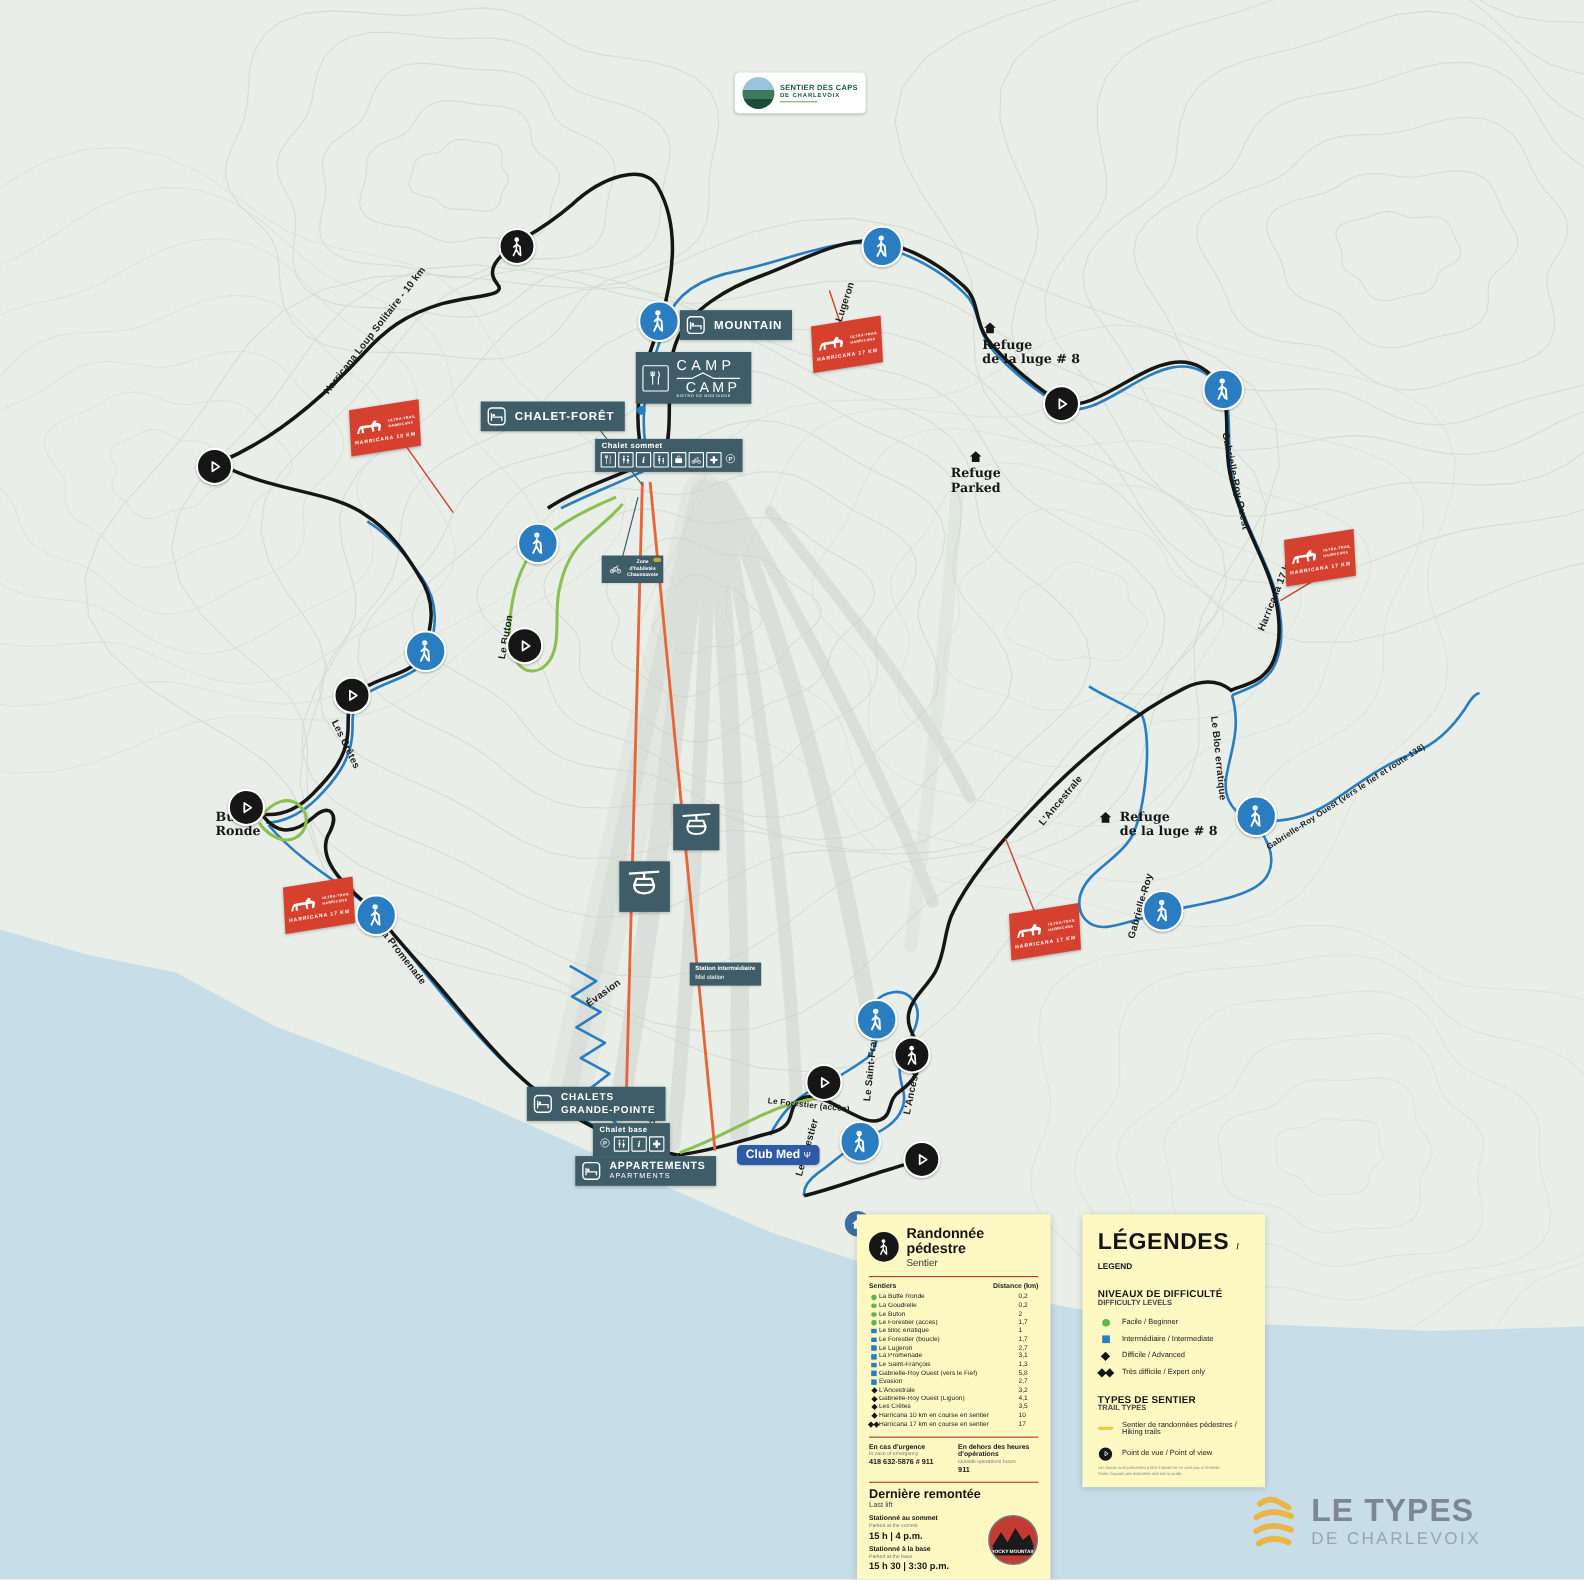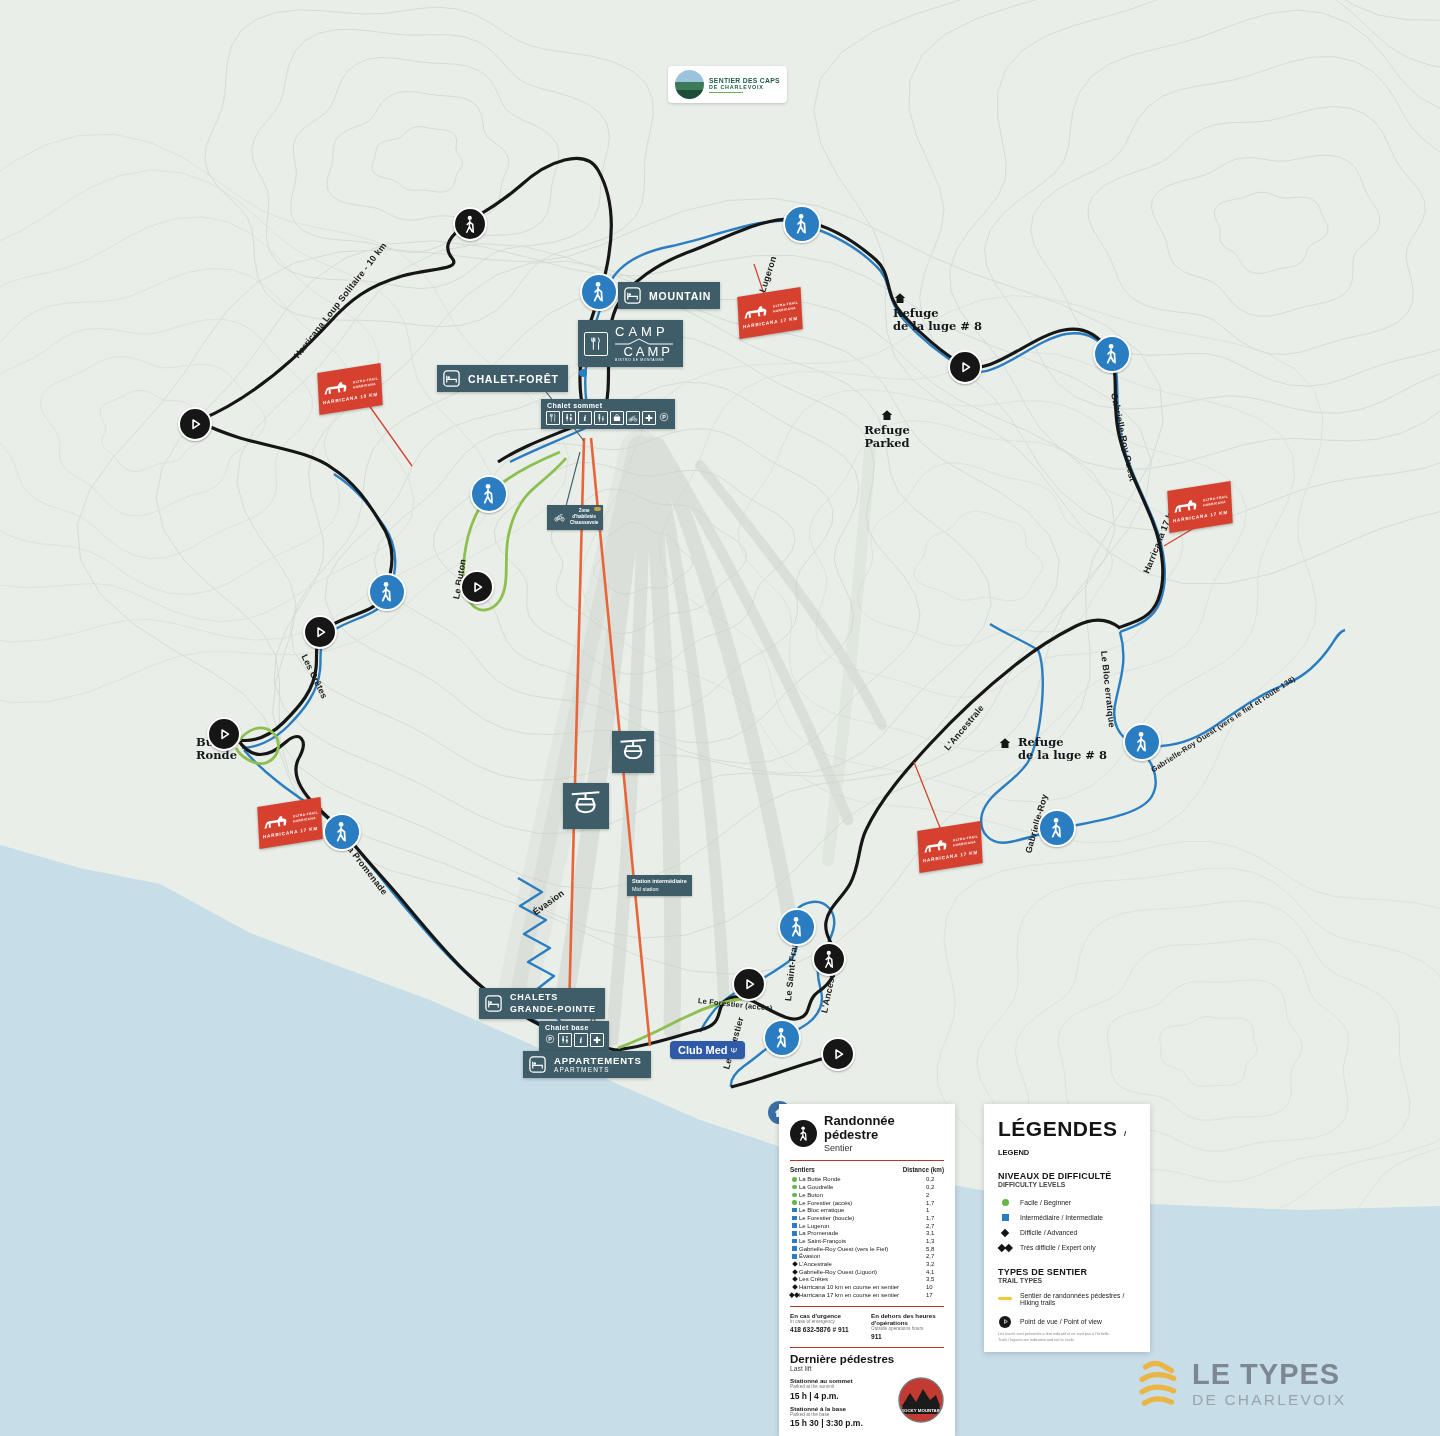--- a/index.html
+++ b/index.html
@@ -63,21 +63,21 @@
   .affluent .at{display:flex;flex-direction:column}
   .affluent .at .l1{font-size:3.6px;color:#5b7a99;font-weight:700;letter-spacing:.4px}
   .affluent .at .l2{font-size:9px;color:#3b6ea5;font-weight:700;letter-spacing:.5px}
   .massif{position:absolute;display:flex;align-items:center;gap:10px}
   .massif svg{width:46px;height:52px}
   .massif .mt{display:flex;flex-direction:column;line-height:1}
   .massif .mt .l1{font-size:29px;font-weight:700;color:#7d8791;letter-spacing:1px}
   .massif .mt .l2{font-size:15.5px;color:#9aa4ac;letter-spacing:2.2px;margin-top:3px}
 
   
-  .panel{position:absolute;background:#ffffff;box-shadow:0 1px 6px rgba(0,0,0,.18)}
+  .panel{position:absolute;background:#fef9c3;box-shadow:0 1px 6px rgba(0,0,0,.18)}
   .hike-panel{left:779px;top:1104px;width:176px;height:332px;padding:10px 11px;box-sizing:border-box}
   .hp-head{display:flex;align-items:center;gap:7px}
   .hp-circle{width:27px;height:27px;border-radius:50%;background:#161616;display:flex;align-items:center;justify-content:center;flex:0 0 auto}
   .hp-circle svg{width:17px;height:17px}
   .hp-title{font-size:13px;font-weight:700;color:#141414;line-height:1.1}
   .hp-sub{font-size:9px;color:#333}
   .rdiv{border:none;border-top:1.6px solid #b9342c;margin:7px 0 5px}
   .cols{display:flex;justify-content:space-between;font-size:6.3px;font-weight:700;color:#222;margin-bottom:3px}
   .trow{display:flex;align-items:center;height:7.7px;font-size:6px;color:#222}
   .trow .tmark{width:9px;flex:0 0 auto;display:flex;align-items:center;justify-content:center;gap:1px}
@@ -809,21 +809,21 @@
         <div class="em-ph">418 632-5876 # 911</div>
       </div>
       <div class="em-col">
         <div class="em-fr">En dehors des heures d'opérations</div>
         <div class="em-en">Outside operations hours</div>
         <div class="em-ph">911</div>
       </div>
     </div>
     <hr class="rdiv">
     <div>
-      <div class="ll-title">Dernière pédestres</div>
+      <div class="ll-title">Dernière remontée</div>
       <div class="ll-sub">Last lift</div>
       <div class="ll-lbl">Stationné au sommet</div>
       <div class="ll-en">Parked at the summit</div>
       <div class="ll-time">15 h | 4 p.m.</div>
       <div class="ll-lbl">Stationné à la base</div>
       <div class="ll-en">Parked at the base</div>
       <div class="ll-time">15 h 30 | 3:30 p.m.</div>
     </div>
     <div class="rocky">
       <svg viewBox="0 0 48 48">

